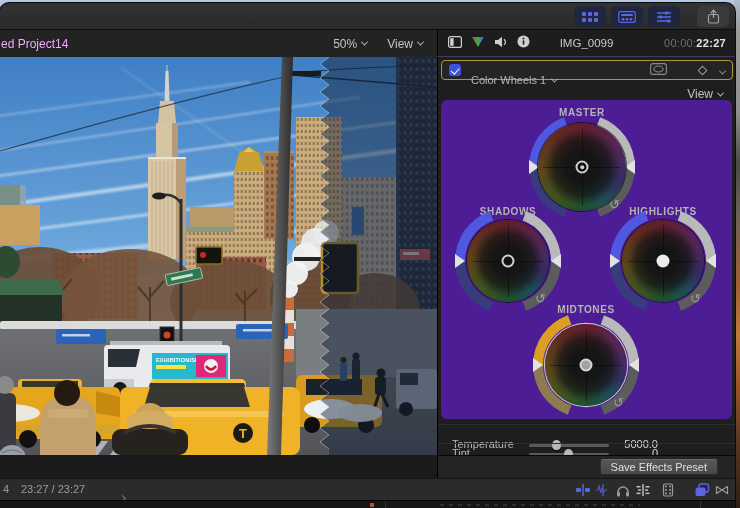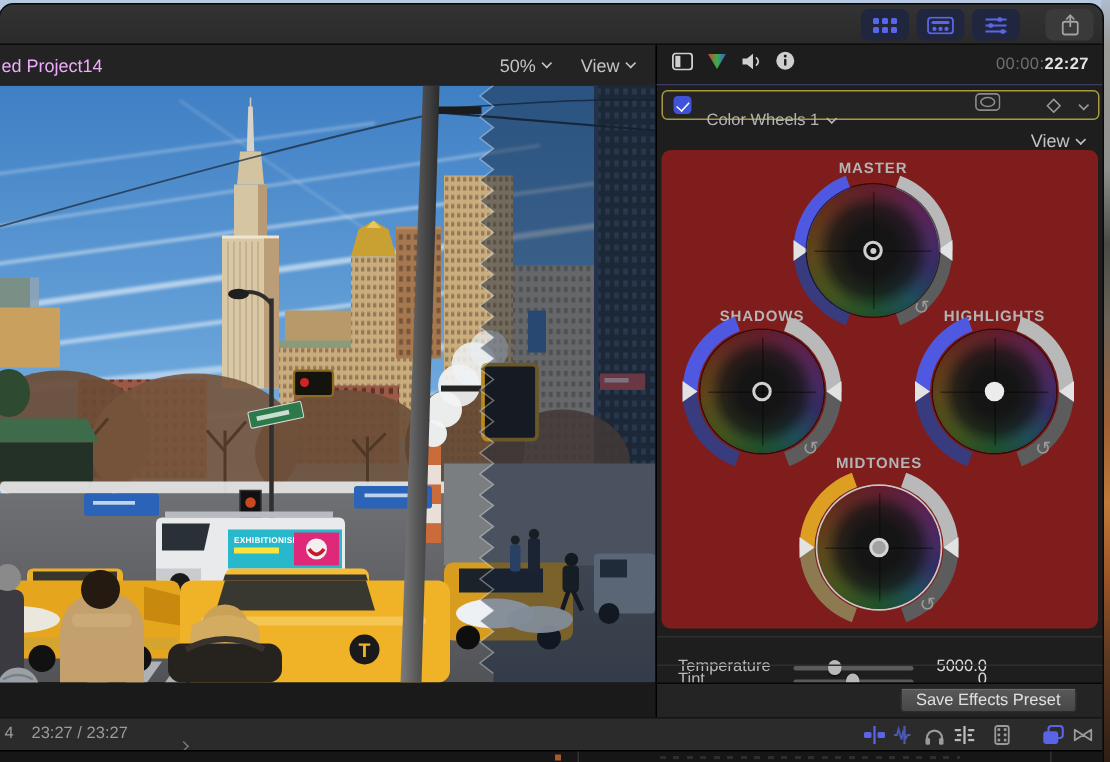--- a/index.html
+++ b/index.html
@@ -38,21 +38,21 @@
   .inspector{position:absolute;left:437px;top:54px;width:298px;height:398px;background:#1e1e1e;border-left:1px solid #000;}
   .effect-row{position:absolute;left:3px;top:3px;width:292px;height:20px;border:1px solid #a89b3d;border-radius:4px;background:#242424;display:flex;align-items:center;padding:0 7px;}
   .cbx{width:12px;height:12px;border-radius:3px;background:#4052d8;position:relative;flex:0 0 auto;}
   .cbx::after{content:"";position:absolute;left:3.5px;top:1.5px;width:3.5px;height:6.5px;border-right:1.6px solid #fff;border-bottom:1.6px solid #fff;transform:rotate(42deg);}
   .effect-name{color:#b5b5b5;font-size:11px;margin-left:10px;display:flex;align-items:center;gap:6px;margin-top:20px;}
   .mask-ic{margin-left:auto;}
   .diamond{width:7px;height:7px;border:1px solid #9a9a9a;transform:rotate(45deg);margin-left:32px;}
   .effect-chev{color:#9a9a9a;margin-left:14px;}
   .view-row{position:absolute;right:12px;top:27px;height:20px;display:flex;align-items:center;}
 
-  .wheels-panel{position:absolute;left:3px;top:43px;width:291px;height:319px;background:#7f1d1d;border-radius:6px;}
+  .wheels-panel{position:absolute;left:3px;top:43px;width:291px;height:319px;background:#4c1d95;border-radius:6px;}
   .wheel-label{position:absolute;transform:translateX(-50%);color:#b4b4b4;font-size:10px;font-weight:bold;letter-spacing:.6px;white-space:nowrap;}
   .wheel-unit{position:absolute;width:130px;height:130px;}
   .wheel-unit svg.arcs{position:absolute;left:0;top:0;}
   .arcr-top{fill:#b9b9b9;}  .arcr-bot{fill:#5c5c5c;}
   .arc-blue .arcl-top{fill:#4f58e0;}  .arc-blue .arcl-bot{fill:#383b7e;}
   .arc-orange .arcl-top{fill:#dd9f22;}  .arc-orange .arcl-bot{fill:#8d7a50;}
   .ptr{fill:#e2e2e2;}
   .wheel-face{position:absolute;left:50%;top:50%;transform:translate(-50%,-50%);border-radius:50%;
     background:
      radial-gradient(circle,#141414 0%,#151515 26%,rgba(21,21,21,.88) 46%,rgba(21,21,21,.45) 66%,rgba(21,21,21,.08) 85%,rgba(21,21,21,0) 100%),
@@ -196,20 +196,21 @@
             </svg>
         </span>
         <span>
           <svg width="13" height="13" viewBox="0 0 13 13">
               <circle cx="6.5" cy="6.5" r="6" fill="#cfcfcf"></circle>
               <circle cx="6.5" cy="3.4" r="1" fill="#1d1d1d"></circle>
               <rect x="5.7" y="5.2" width="1.6" height="4.6" rx="0.8" fill="#1d1d1d"></rect>
             </svg>
         </span>
       </div>
+      <span class="ih-title">IMG_0099</span>
       <span class="ih-tc"><span class="tc-dim">00:00:</span><span class="tc-bright">22:27</span></span>
     </div>
 
     <div class="preview">
       <svg width="437" height="398" viewBox="0 0 437 398">
         <defs>
           <linearGradient id="sky" x1="0" y1="0" x2="0" y2="1">
               <stop offset="0" stop-color="#3f7fc4"></stop>
               <stop offset="0.55" stop-color="#69a4da"></stop>
               <stop offset="1" stop-color="#a9cdec"></stop>

